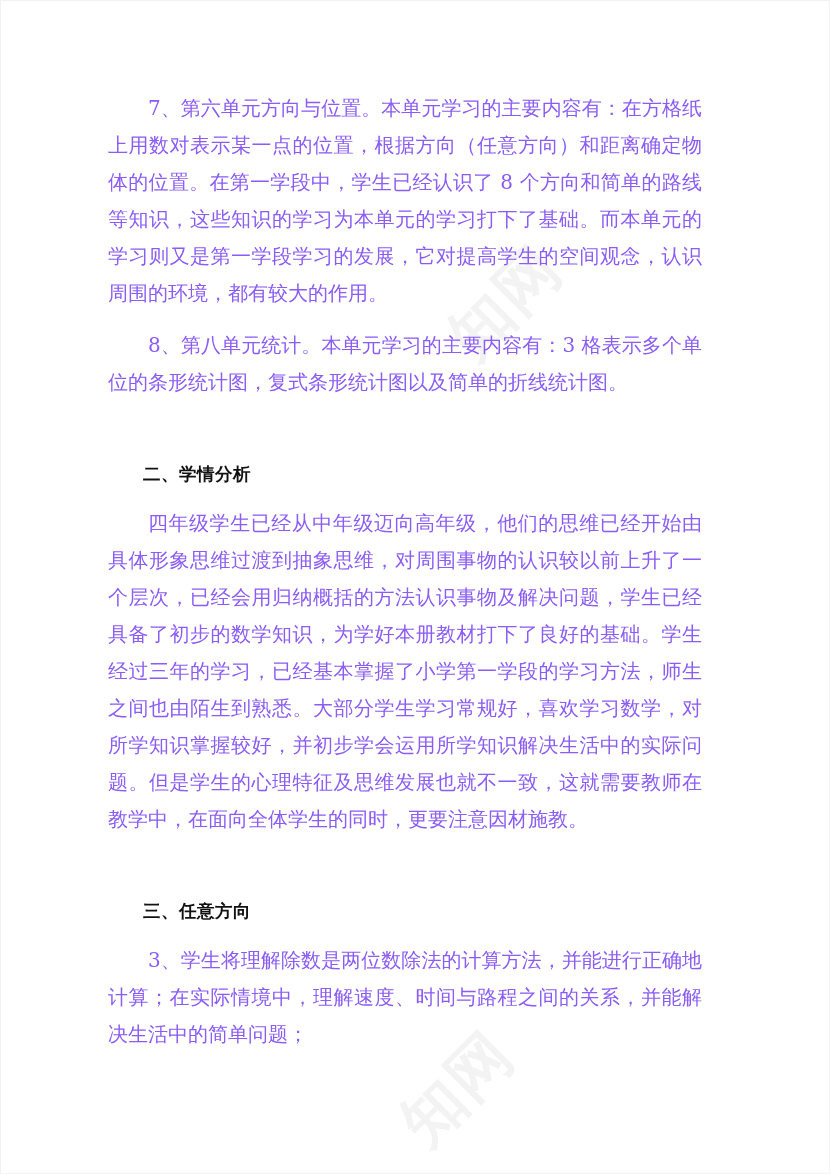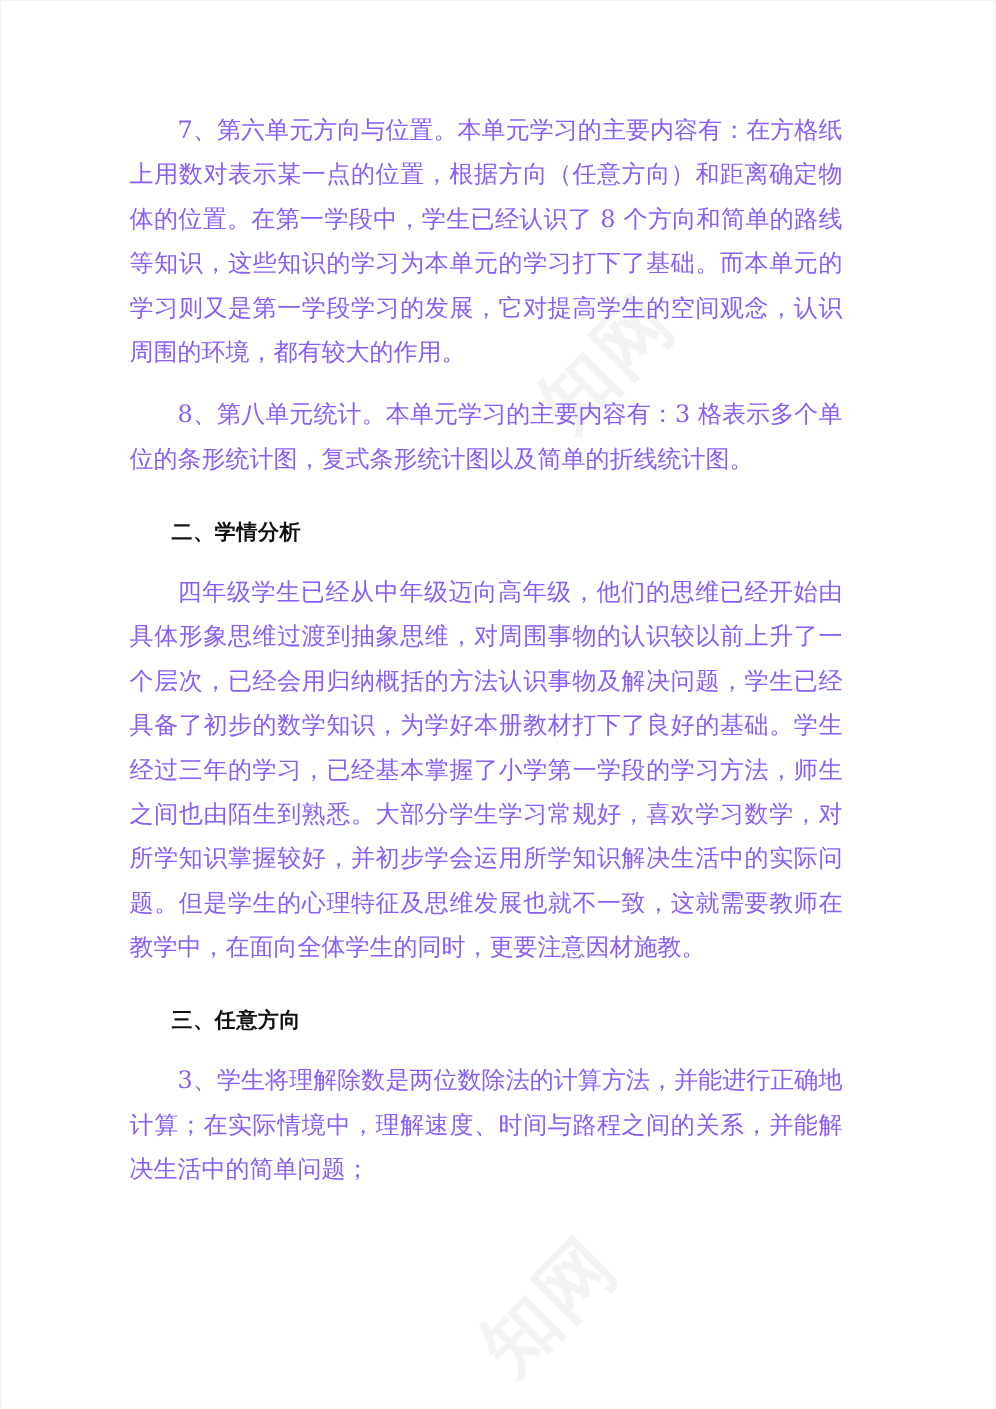--- a/index.html
+++ b/index.html
@@ -73,21 +73,21 @@
     text-indent: 2em;
     margin: 0 0 15px 0;
     word-break: break-all;
   }
   .heading {
     font-size: 17.5px;
     line-height: 37px;
     color: #111111;
     font-weight: 700;
     text-indent: 2em;
-    margin: 0 0 12px 0;
+    margin: 30px 0 12px 0;
     letter-spacing: 0.5px;
   }
   .spacer-sm { height: 10px; }
 </style>
 </head>
 <body>
 
 <div class="page">
 
   <div class="page-edge"></div>

